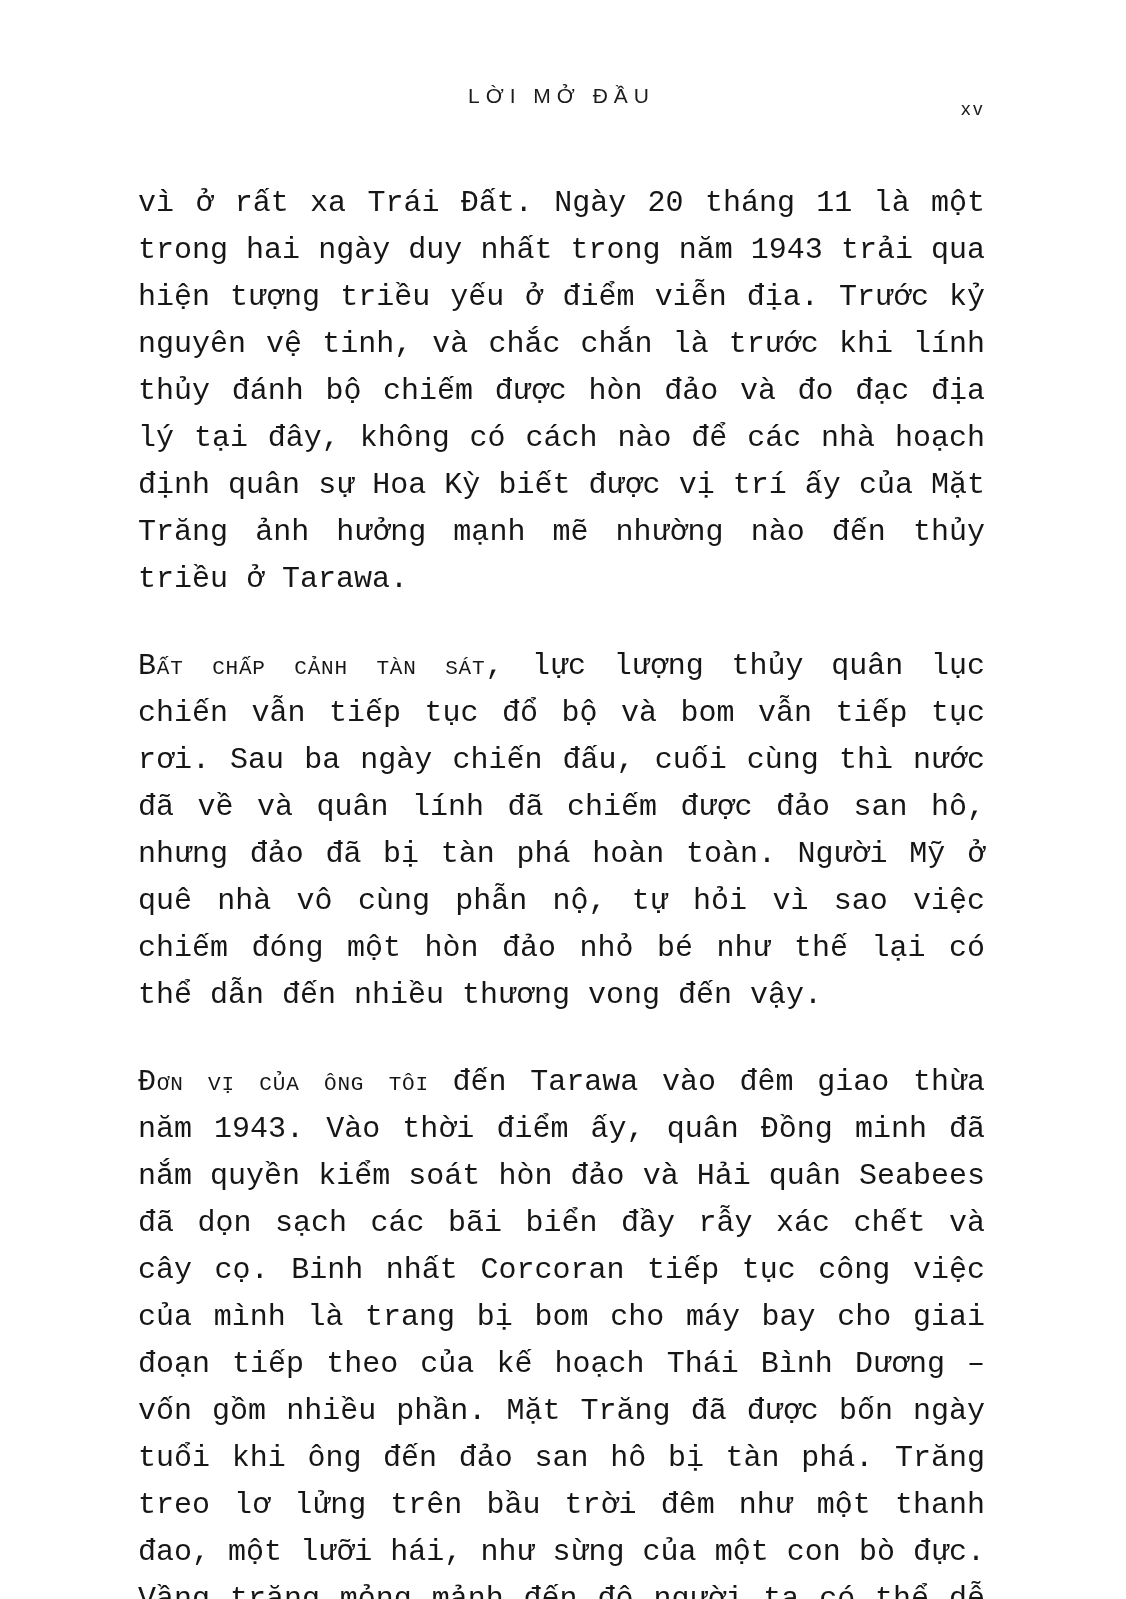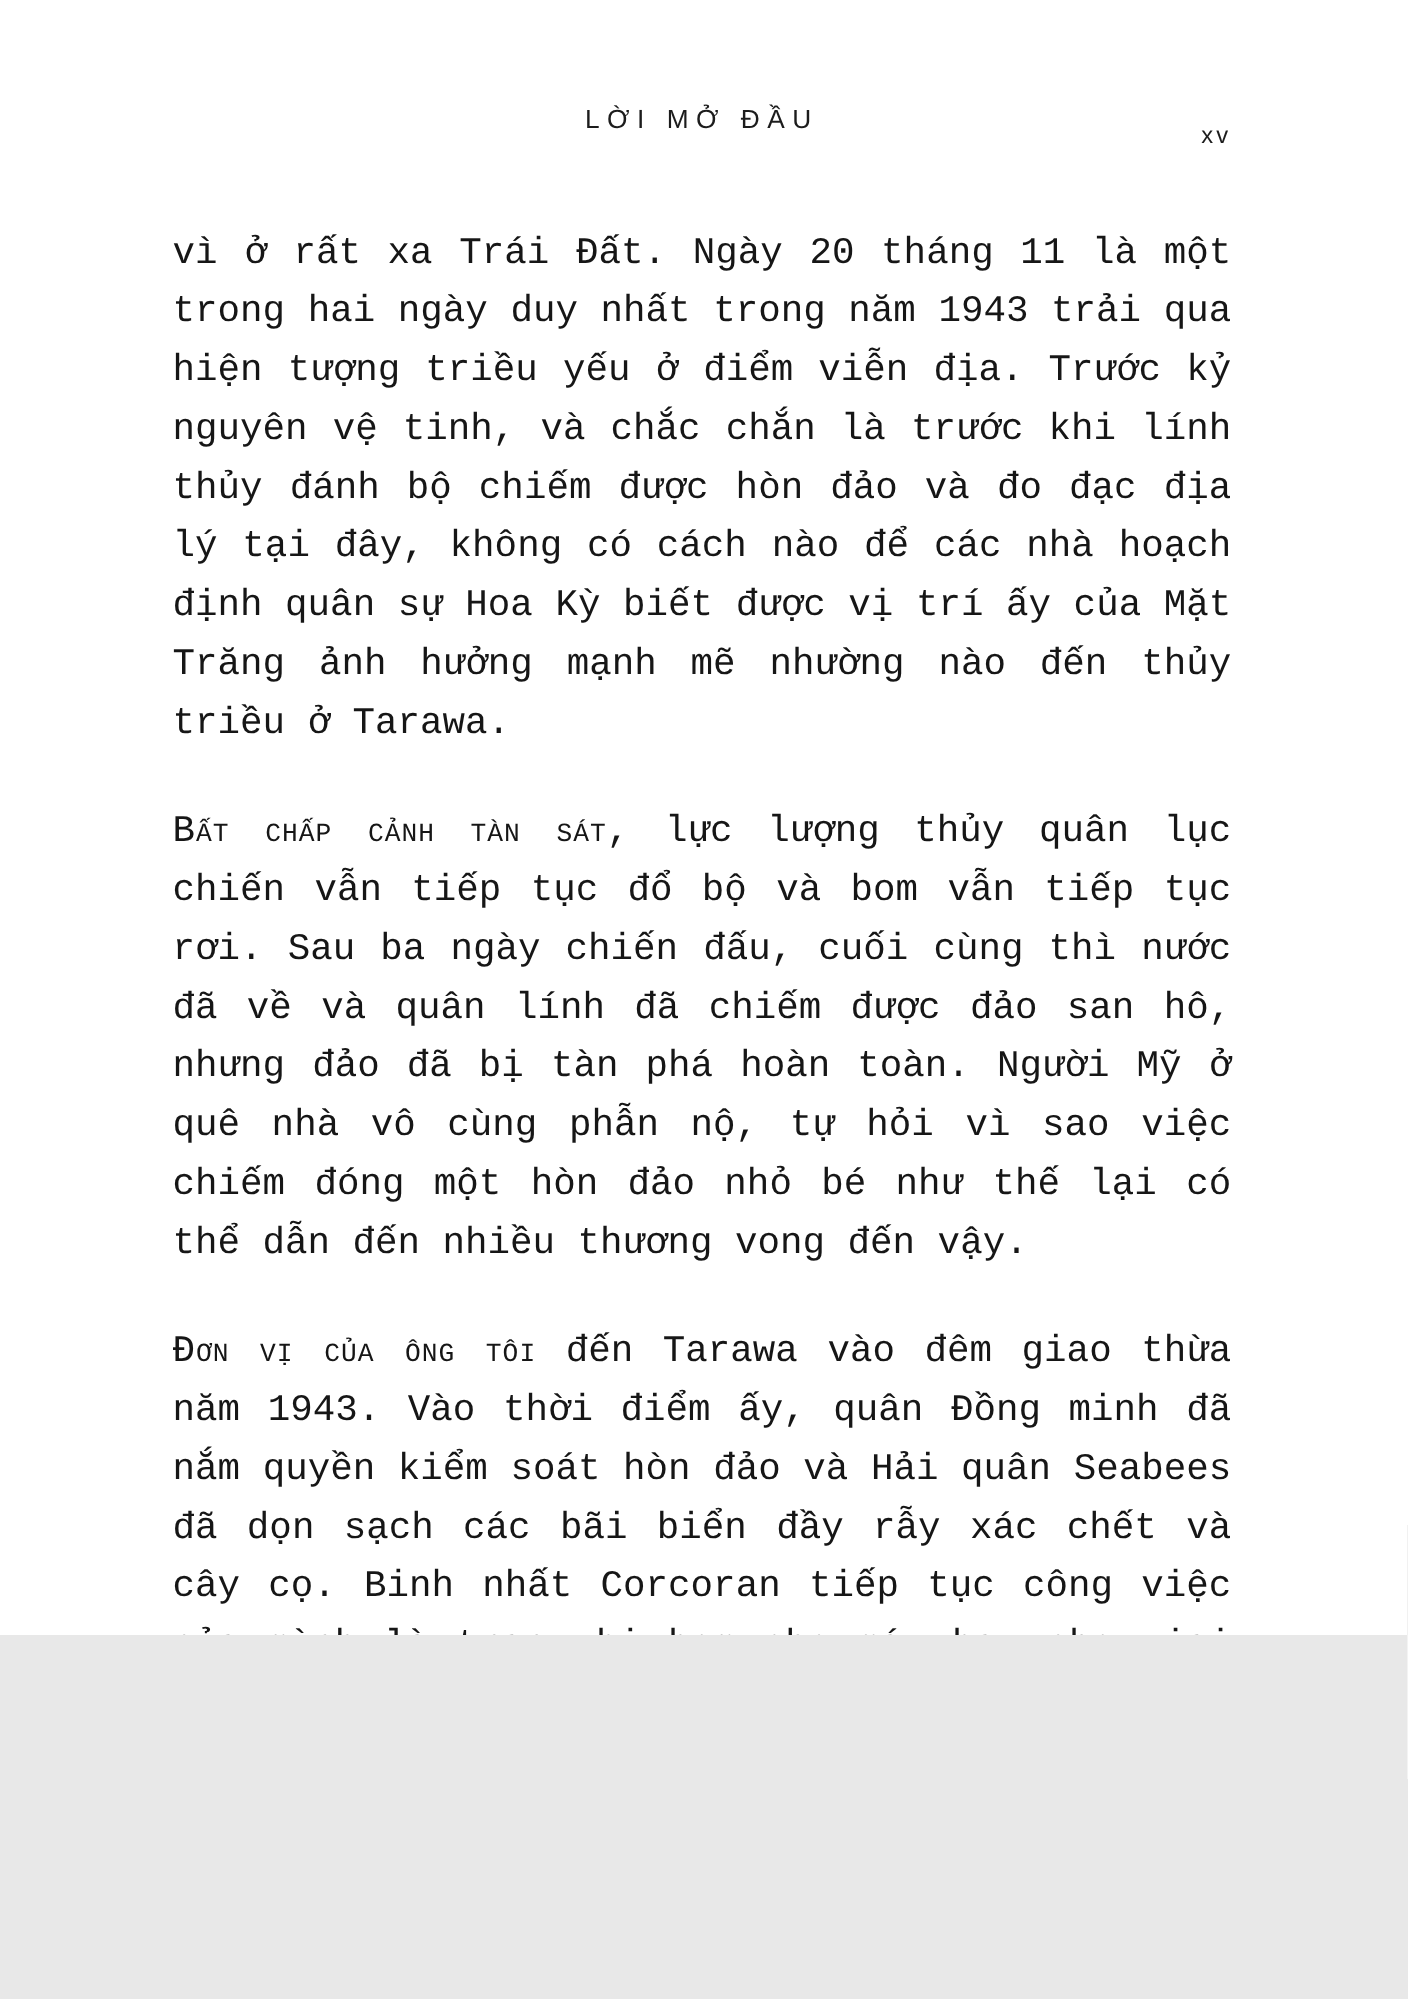--- a/index.html
+++ b/index.html
@@ -3,21 +3,21 @@
 <meta charset="utf-8">
 <style>
   html, body {
     margin: 0;
     padding: 0;
     background: #e8e8e8;
   }
   .page {
     position: relative;
     width: 1126px;
-    height: 1308px;
+    height: 1599px;
     margin: 0 auto;
     background: #ffffff;
     overflow: hidden;
     font-family: "Liberation Serif", "DejaVu Serif", serif;
     color: #161616;
   }
   .running-header {
     position: absolute;
     top: 84px;
     left: 138px;

